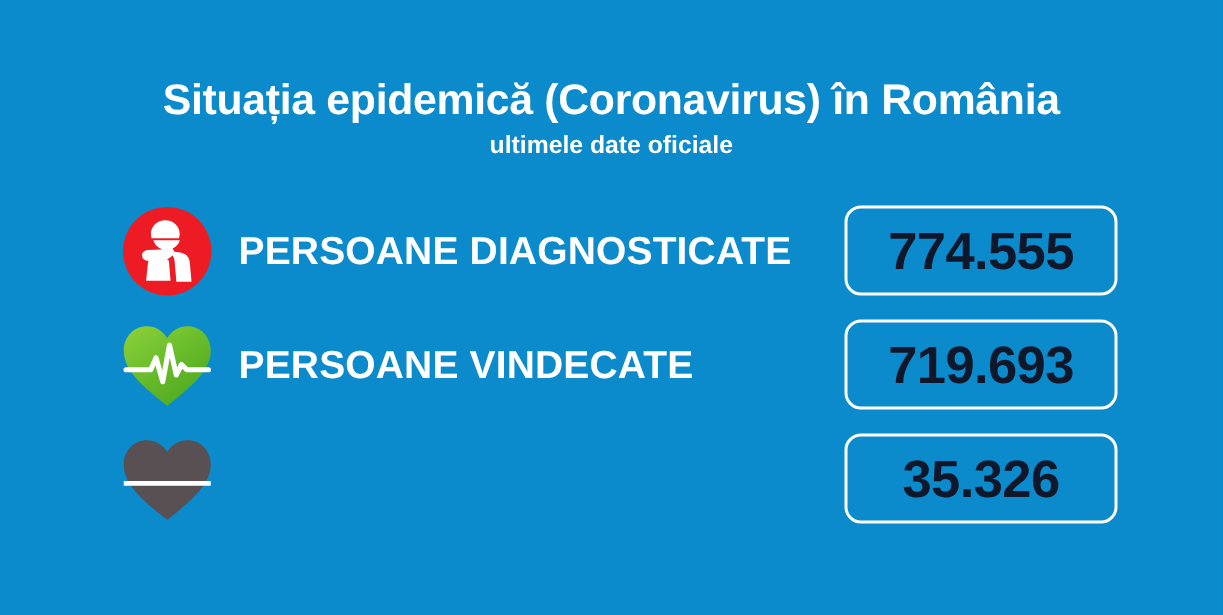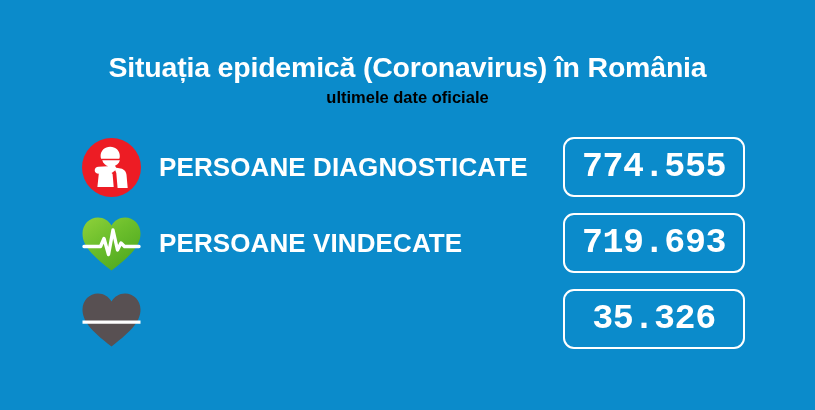--- a/index.html
+++ b/index.html
@@ -36,21 +36,21 @@
     font-weight: bold;
     color: #ffffff;
     letter-spacing: -0.2px;
     line-height: 34px;
     white-space: nowrap;
   }
   .subtitle {
     margin-top: 3px;
     font-size: 16.5px;
     font-weight: bold;
-    color: #000000;
+    color: #ffffff;
     line-height: 20px;
     white-space: nowrap;
   }
 
   
   .rows {
     position: absolute;
     top: 136px;
     left: 0;
     width: 815px;
@@ -100,25 +100,24 @@
     border: 2.6px solid #ffffff;
     border-radius: 11px;
     background: transparent;
     display: flex;
     align-items: center;
     justify-content: center;
   }
   .value-text {
     font-size: 35px;
     font-weight: bold;
-    color: #ffffff;
+    color: #0f172a;
     letter-spacing: -0.4px;
     line-height: 1;
     white-space: nowrap;
-    font-family: Liberation Mono, monospace;
   }
 </style>
 </head>
 <body>
 
 <div class="infographic">
 
   <div class="header">
     <div class="title">Situația epidemică (Coronavirus) în România</div>
     <div class="subtitle">ultimele date oficiale</div>

